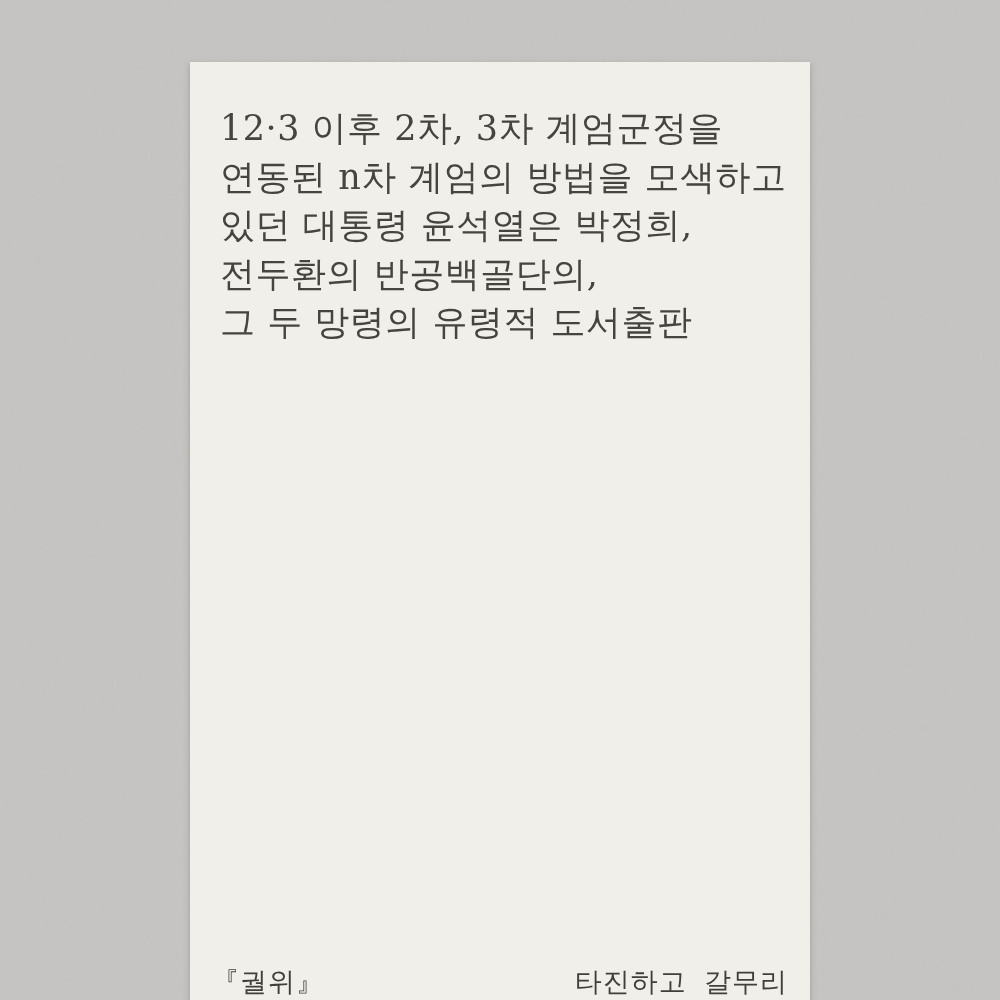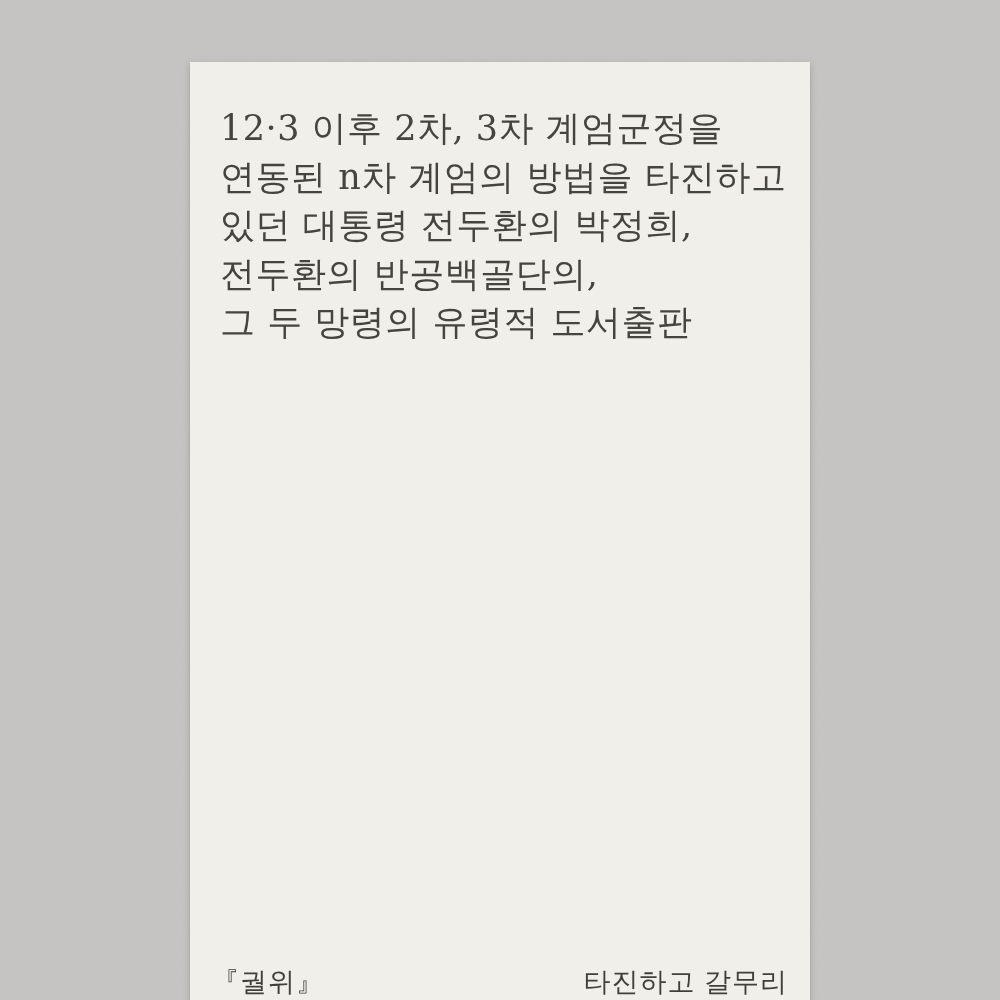--- a/index.html
+++ b/index.html
@@ -56,21 +56,21 @@
   }
   .footer-row {
     position: absolute;
     left: 22px;
     right: 22px;
     bottom: 42px;
     display: flex;
     justify-content: space-between;
     align-items: baseline;
     color: #403f3b;
-    font-family: Liberation Sans, sans-serif;
+    font-family: Liberation Mono, monospace;
     font-size: 27px;
     letter-spacing: 1px;
   }
 </style>
 </head>
 <body>
 
 <div class="backdrop"></div>
 
 <svg class="noise-overlay" width="1000" height="1000" xmlns="http://www.w3.org/2000/svg">
@@ -79,22 +79,22 @@
     <feColorMatrix in="n" type="matrix" values="0 0 0 0 0.5  0 0 0 0 0.5  0 0 0 0 0.49  0 0 0 0.07 0"></feColorMatrix>
   </filter>
   <rect width="1000" height="1000" filter="url(#grain)"></rect>
 </svg>
 
 <div class="card">
   <div class="card-inner">
 
     <div class="body-text">
       <div class="body-line">12·3 이후 2차, 3차 계엄군정을</div>
-      <div class="body-line">연동된 n차 계엄의 방법을 타진하고</div>
-      <div class="body-line">있던 대통령 전두환의 박정희,</div>
+      <div class="body-line">연동된 n차 계엄의 방법을 모색하고</div>
+      <div class="body-line">있던 대통령 윤석열은 박정희,</div>
       <div class="body-line">전두환의 반공백골단의,</div>
       <div class="body-line">그 두 망령의 유령적 도서출판</div>
     </div>
 
     <div class="footer-row">
       <span>『궐위』</span>
       <span>타진하고 갈무리</span>
     </div>
 
   </div>

